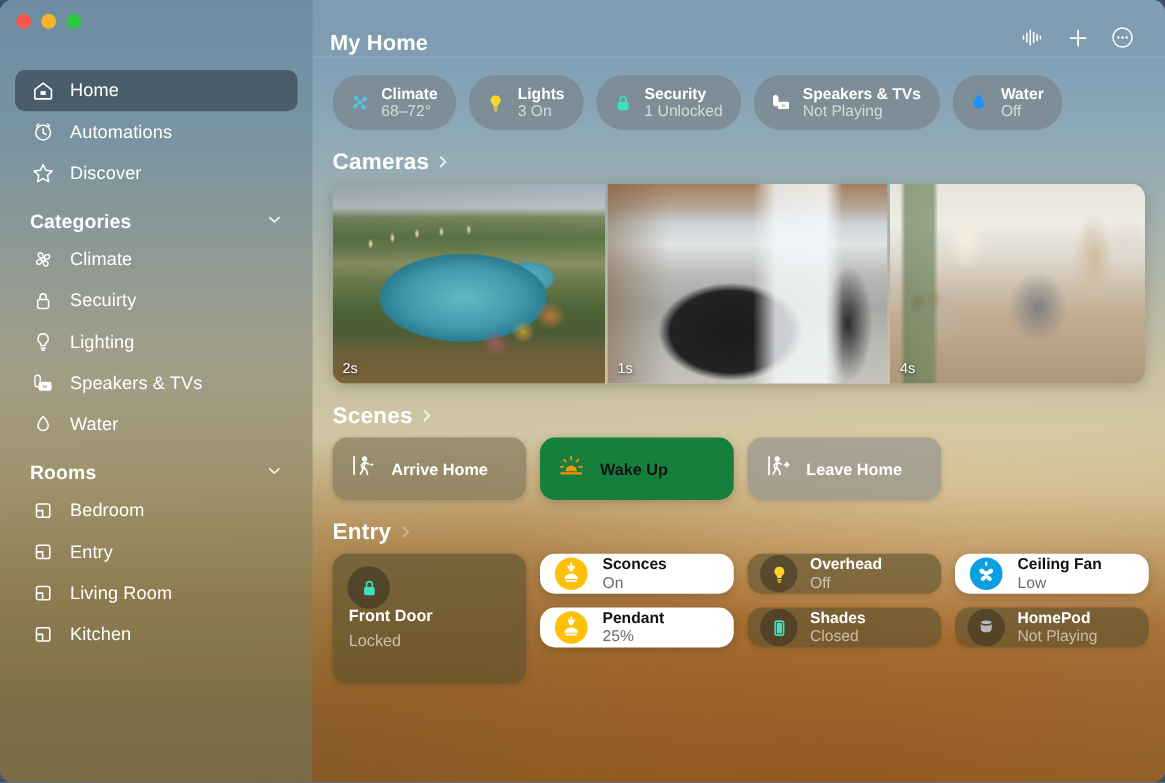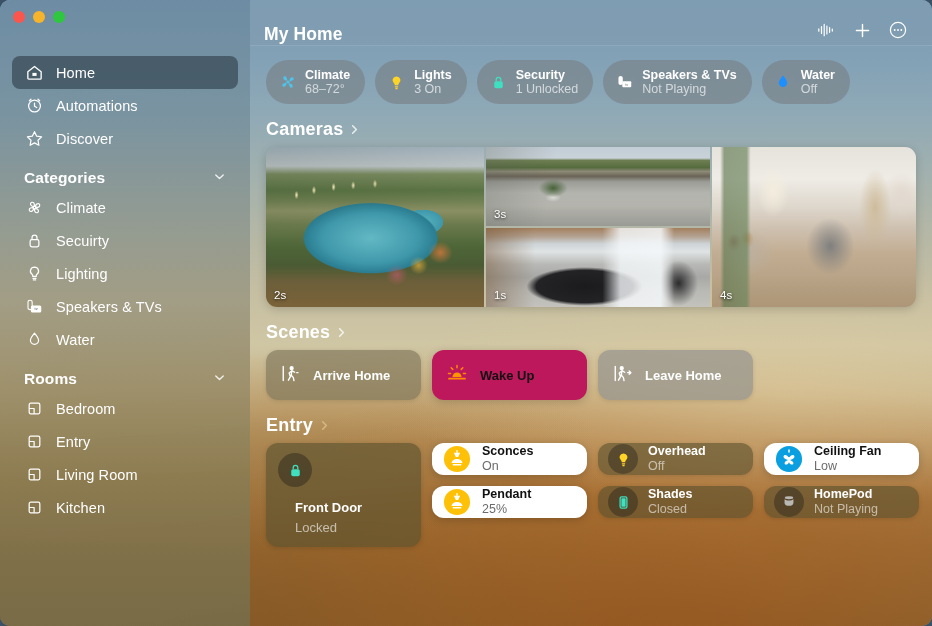--- a/index.html
+++ b/index.html
@@ -232,40 +232,40 @@
   .scenes { display:flex; gap:11px; margin:0 16px; }
   .scene {
     display:flex; align-items:center; gap:12px;
     width:155px; height:50px; padding:0 14px;
     border-radius:12px; cursor:default;
     background:rgba(118,110,84,.58);
     backdrop-filter:blur(14px);
     box-shadow:0 1px 4px rgba(0,0,0,.12);
   }
   .scene .slabel { color:#fff; font-size:13px; font-weight:bold; }
-  .scene.on { background:#be185d; box-shadow:0 2px 8px rgba(0,0,0,.18); }
+  .scene.on { background:#15803d; box-shadow:0 2px 8px rgba(0,0,0,.18); }
   .scene.on .slabel { color:#111; }
   .scene.grayish { background:rgba(150,148,143,.72); }
 
   
   .acc-grid { display:flex; gap:11px; margin:0 16px; height:104px; }
   .acc-door {
     position:relative; flex:0 0 155px; height:104px;
     border-radius:12px; cursor:default;
     background:rgba(86,80,46,.6);
     backdrop-filter:blur(14px);
     box-shadow:0 1px 5px rgba(0,0,0,.14);
   }
   .acc-door .dico {
     position:absolute; left:12px; top:10px;
     width:34px; height:34px; border-radius:50%;
     background:rgba(30,30,24,.42);
     display:flex; align-items:center; justify-content:center;
   }
-  .acc-door .dtxt { position:absolute; left:13px; bottom:10px; line-height:1.25;margin-left:16px; }
+  .acc-door .dtxt { position:absolute; left:13px; bottom:24px; line-height:1.25; }
   .acc-door .dname { color:#fff; font-size:13px; font-weight:bold; }
   .acc-door .dstate{ color:rgba(255,255,255,.6); font-size:13px; }
 
   .acc-col { flex:0 0 155px; display:flex; flex-direction:column; gap:11px; }
   .acc {
     display:flex; align-items:center; gap:10px;
     height:32px; padding:0 10px; border-radius:12px; cursor:default;
     background:rgba(86,80,46,.58);
     backdrop-filter:blur(14px);
     box-shadow:0 1px 4px rgba(0,0,0,.12);
@@ -547,24 +547,20 @@
             </svg>
         </span>
       </div>
 
       <div class="cams">
         <div class="cam big">
           <div class="art-pool"></div>
           <span class="tstamp">2s</span>
         </div>
         <div class="cam-mid">
-          <div class="cam">
-            <div class="art-drive"></div>
-            <span class="tstamp">3s</span>
-          </div>
           <div class="cam">
             <div class="art-garage"></div>
             <span class="tstamp">1s</span>
           </div>
         </div>
         <div class="cam right">
           <div class="art-living"></div>
           <span class="tstamp">4s</span>
         </div>
       </div>

